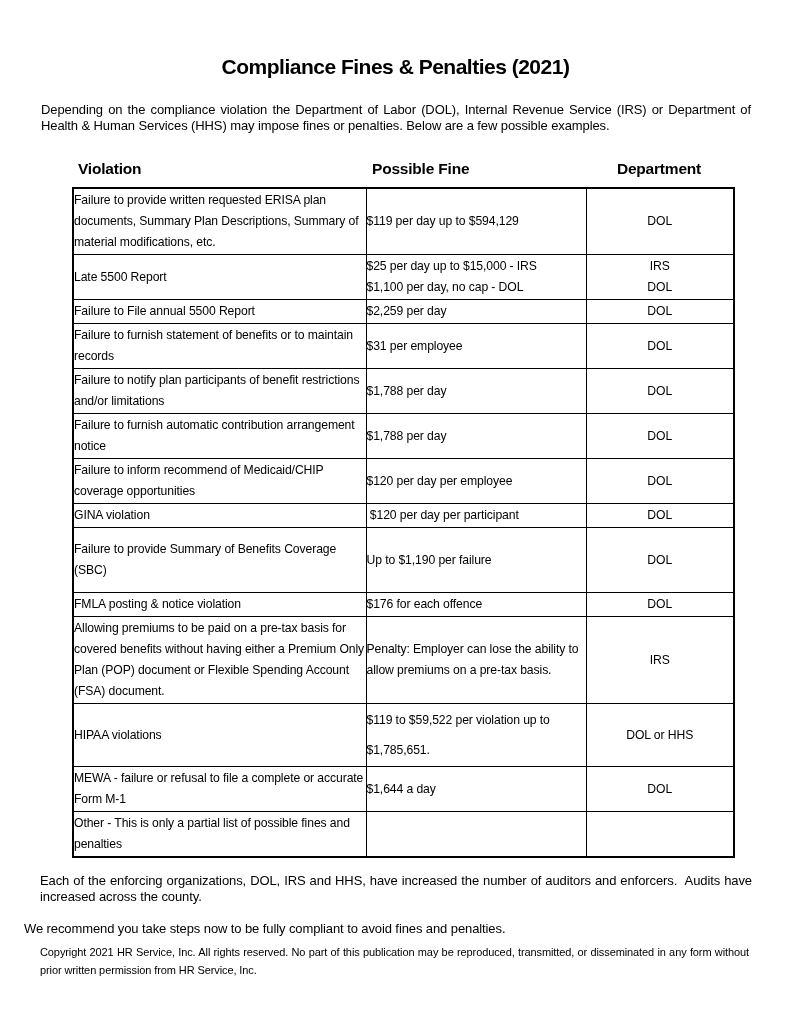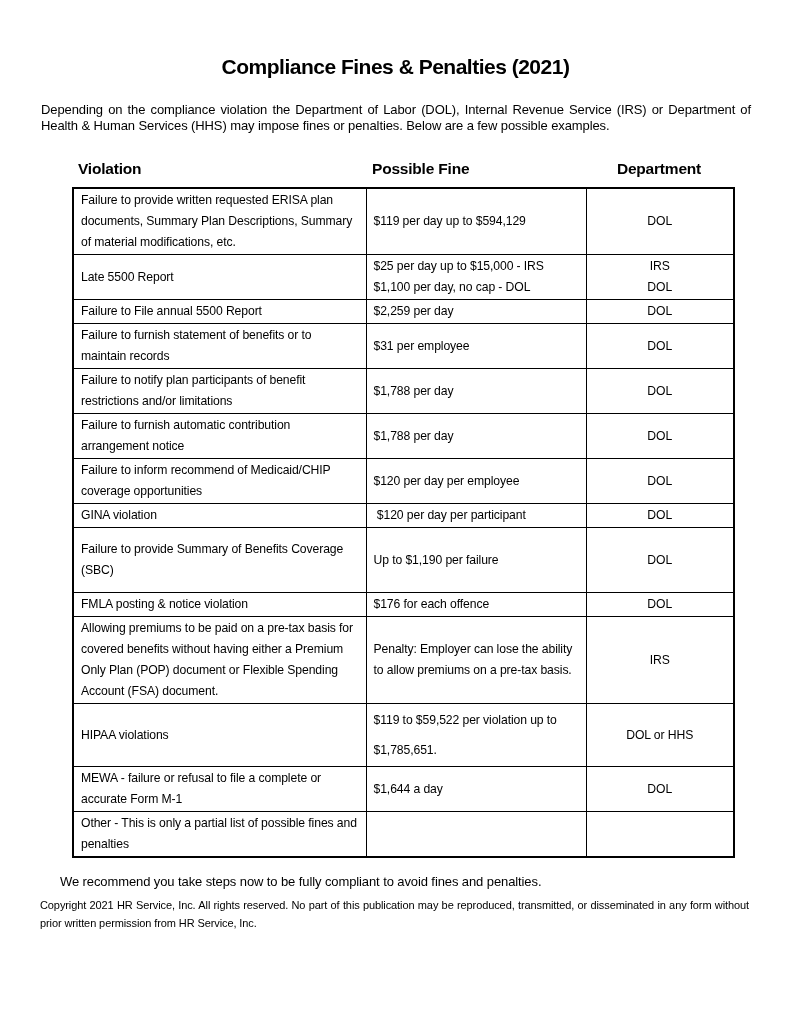--- a/index.html
+++ b/index.html
@@ -43,21 +43,21 @@
   .col-headers .hd { width: 148px; text-align: center; box-sizing: border-box; }
   table.fines {
     margin-left: 72px;
     width: 661px;
     border-collapse: collapse;
     table-layout: fixed;
     border: 2px solid #000;
   }
   table.fines td {
     border: 1px solid #000;
-    padding: 1px 7px;
+    padding: 1px 0;
     font-size: 12.2px;
     line-height: 21px;
     letter-spacing: -0.1px;
     vertical-align: middle;
     white-space: pre-wrap;
     word-wrap: break-word;
   }
   table.fines td.department { text-align: center; }
   
   table.fines tbody tr:nth-child(9) td { padding-top: 11px; padding-bottom: 11px; }
@@ -66,21 +66,21 @@
   table.fines tbody tr:nth-child(15) td { height: 40px; }
   .closing-1 {
     margin: 15px 39px 0 40px;
     font-size: 13px;
     line-height: 16px;
     text-align: justify;
     white-space: pre-wrap;
     letter-spacing: -0.1px;
   }
   .closing-2 {
-    margin: 16px 40px 0 60px;
+    margin: 16px 40px 0 24px;
     font-size: 13px;
     line-height: 16px;
     letter-spacing: -0.1px;
   }
   .copyright {
     margin: 6px 42px 0 40px;
     font-size: 11px;
     line-height: 18px;
     text-align: justify;
     letter-spacing: -0.1px;
@@ -176,18 +176,19 @@
           <td class="department">DOL</td>
         </tr>
         <tr>
           <td class="violation">Other - This is only a partial list of possible fines and penalties</td>
           <td class="fine"></td>
           <td class="department"></td>
         </tr>
       </tbody>
   </table>
 
+  <p class="closing-1">Each of the enforcing organizations, DOL, IRS and HHS, have increased the number of auditors and enforcers.  Audits have increased across the county.</p>
 
   <p class="closing-2">We recommend you take steps now to be fully compliant to avoid fines and penalties.</p>
 
   <p class="copyright">Copyright 2021 HR Service, Inc. All rights reserved. No part of this publication may be reproduced, transmitted, or disseminated in any form without prior written permission from HR Service, Inc.</p>
 
 </div>
 
 </body></html>

